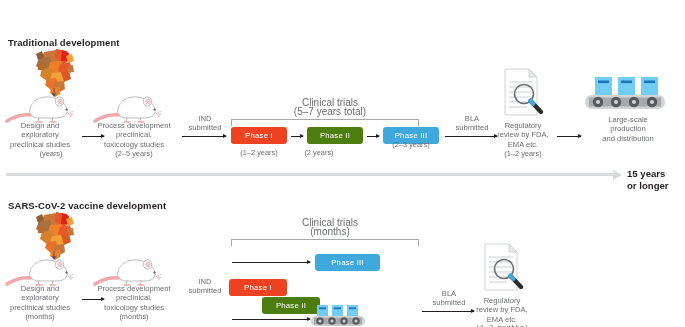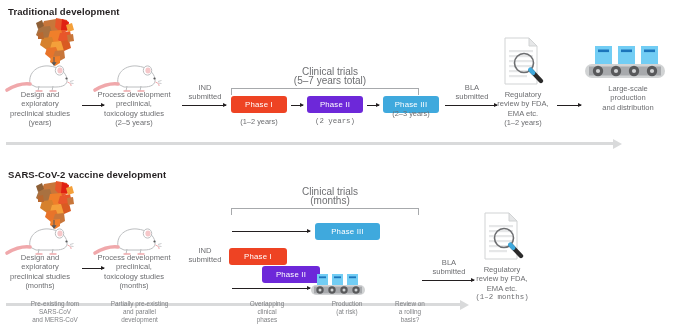--- a/index.html
+++ b/index.html
@@ -4,21 +4,21 @@
 <style>
   html,body{margin:0;padding:0;}
   body{
     width:685px;height:327px;
     background:#ffffff;
     font-family:"Liberation Sans","DejaVu Sans",sans-serif;
     color:#58595b;
     overflow:hidden;
     position:relative;
   }
-  .panel{position:absolute;left:0;width:685px;}
+  .panel{position:absolute;left:0;width:685px;margin-top:31px;}
   #panel-top{top:0;height:163px;}
   #panel-bottom{top:163px;height:164px;}
 
   .panel-title{
     position:absolute;
     font-size:9.5px;
     font-weight:bold;
     color:#231f20;
     letter-spacing:0.1px;
     white-space:nowrap;
@@ -66,21 +66,21 @@
     color:#ffffff;
     font-size:7.8px;
     font-weight:normal;
     display:flex;
     align-items:center;
     justify-content:center;
     letter-spacing:0.2px;
     box-sizing:border-box;
   }
   .phase-1{background:#ee4323;}
-  .phase-2{background:#6d28d9;}
+  .phase-2{background:#4d7c0f;}
   .phase-3{background:#3fa9dd;}
 
   
   .arrow-s{position:absolute;height:1px;background:#231f20;}
   .arrow-s::after{
     content:"";position:absolute;right:-1px;top:-2.1px;
     border-top:2.6px solid transparent;
     border-bottom:2.6px solid transparent;
     border-left:4.4px solid #231f20;
   }
@@ -167,21 +167,21 @@
       <path d="M35 28 L34 33" stroke="#bcbec0" stroke-width="1"></path>
       <path d="M49 28 L48 33" stroke="#bcbec0" stroke-width="1"></path>
       <path d="M32 33 L38 33" stroke="#f0a8ab" stroke-width="1.4" stroke-linecap="round"></path>
       <path d="M46 33 L52 33" stroke="#f0a8ab" stroke-width="1.4" stroke-linecap="round"></path>
     </svg>
   </div>
 
   <div class="stage-label" style="left:0px;top:90px;width:80px;">Design and
 exploratory
 preclinical studies</div>
-  <div class="duration" style="left:0px;top:118px;width:80px;">(years)</div>
+  <div class="duration" style="left:11px;top:118px;width:80px;">(years)</div>
 
   <div class="arrow-s" style="left:82px;top:105px;width:22px;"></div>
 
   <div class="ico" style="left:92px;top:58px;">
     <svg width="72" height="34" viewBox="0 0 72 34">
       <path d="M26 26 C24 14, 34 7, 45 8 C55 9, 62 14, 63 21 C64 27, 58 29, 52 29 L32 29 Z" fill="#ffffff" stroke="#bcbec0" stroke-width="1"></path>
       <ellipse cx="55.5" cy="12.5" rx="4.2" ry="4.6" fill="#ffffff" stroke="#bcbec0" stroke-width="1"></ellipse>
       <ellipse cx="56" cy="12.6" rx="2.6" ry="3" fill="#f6c7c9"></ellipse>
       <circle cx="62.5" cy="20.5" r="1.1" fill="#58595b"></circle>
       <path d="M66 23.5 L69.5 22.5" stroke="#bcbec0" stroke-width="0.8"></path>
@@ -207,21 +207,21 @@
   <div class="group-label" style="left:250px;top:67px;width:160px;">Clinical trials
 (5–7 years total)</div>
   <div class="bracket" style="left:231px;top:88px;width:188px;height:7px;"></div>
 
   <div class="phase phase-1" style="left:231px;top:96px;width:56px;height:17px;">Phase I</div>
   <div class="duration" style="left:227px;top:117px;width:64px;">(1–2 years)</div>
 
   <div class="tick-arrow" style="left:291px;top:104.5px;width:12px;"></div>
 
   <div class="phase phase-2" style="left:307px;top:96px;width:56px;height:17px;">Phase II</div>
-  <div class="duration" style="left:303px;top:117px;width:64px;font-family:Liberation Mono, monospace;">(2 years)</div>
+  <div class="duration" style="left:287px;top:117px;width:64px;">(2 years)</div>
 
   <div class="tick-arrow" style="left:367px;top:104.5px;width:12px;"></div>
 
   <div class="phase phase-3" style="left:383px;top:96px;width:56px;height:17px;">Phase III</div>
   <div class="duration" style="left:379px;top:109px;width:64px;">(2–3 years)</div>
 
   <div class="stage-label" style="left:443px;top:83px;width:58px;">BLA
 submitted</div>
   <div class="arrow-s" style="left:445px;top:105px;width:52px;"></div>
 
@@ -276,20 +276,22 @@
       </g>
     </svg>
   </div>
 
   <div class="stage-label" style="left:578px;top:84px;width:100px;">Large-scale
 production
 and distribution</div>
 
   <div class="timeline" style="left:6px;top:142px;width:608px;"></div>
   <div class="timeline-head" style="left:613px;top:138.6px;"></div>
+  <div class="total-label" style="left:627px;top:137px;">15 years
+or longer</div>
 </div>
 
 <div class="panel" id="panel-bottom">
 
   <div class="panel-title" style="left:8px;top:6px;">SARS-CoV-2 vaccine development</div>
 
   <div class="ico" style="left:22px;top:17px;">
     <svg width="64" height="52" viewBox="0 0 64 52">
       <g>
         <path d="M22 4 L34 2 L42 8 L38 18 L26 20 L18 13 Z" fill="#c8763a"></path>

